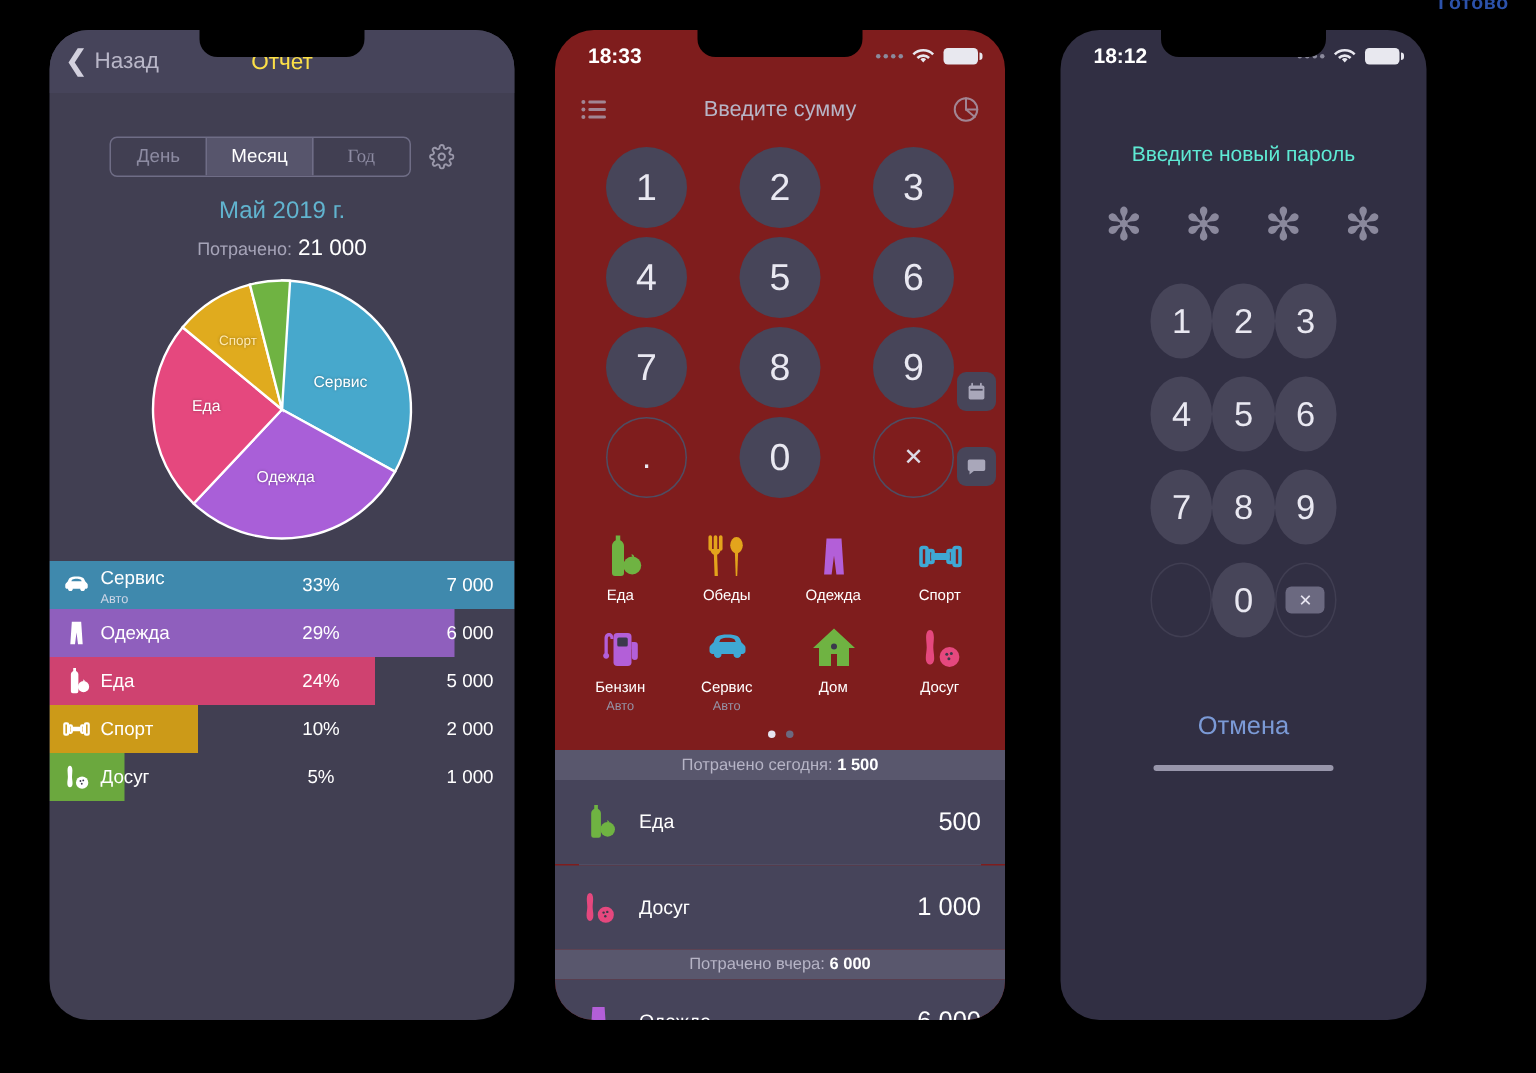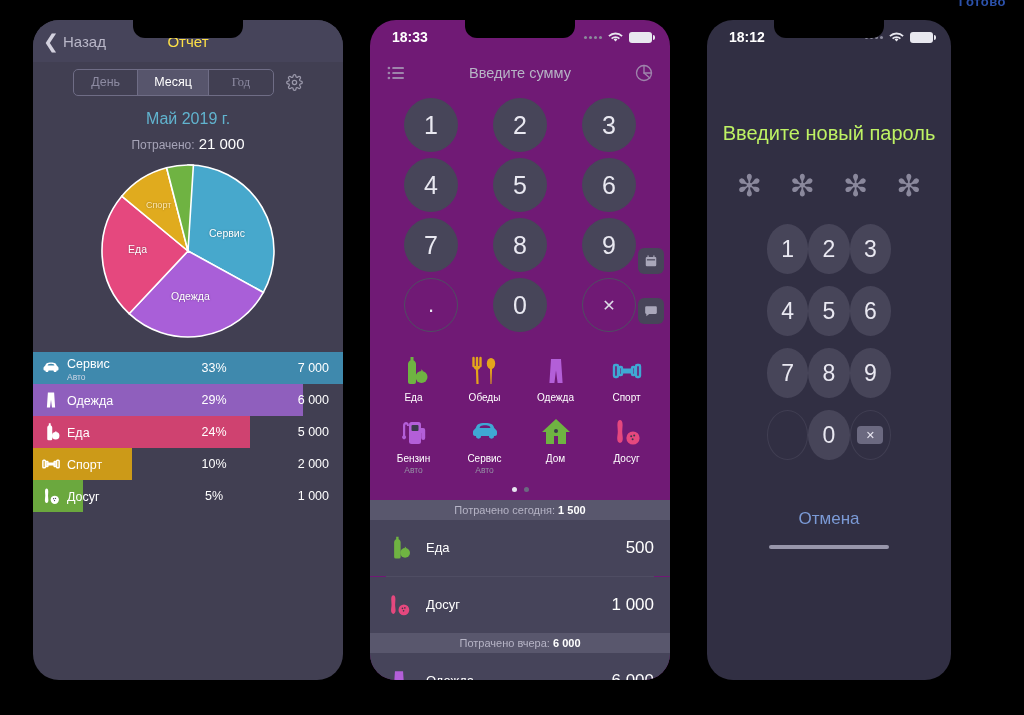--- a/index.html
+++ b/index.html
@@ -19,21 +19,21 @@
   }
 
   
   .phone {
     position: absolute;
     background: #3e3d4e;
     border-radius: 26px;
     overflow: hidden;
   }
   #phone1 { left: 33px;  top: 20px; width: 310px; height: 660px; background:#413f52; }
-  #phone2 { left: 370px; top: 20px; width: 300px; height: 660px; background:#701a75; }
+  #phone2 { left: 370px; top: 20px; width: 300px; height: 660px; background:#7f1d1d; }
   #phone3 { left: 707px; top: 20px; width: 244px; height: 660px; background:#312f43; }
 
   .notch {
     position: absolute; top: 0; left: 50%; transform: translateX(-50%);
     width: 110px; height: 18px; background: #000;
     border-bottom-left-radius: 12px; border-bottom-right-radius: 12px;
     z-index: 30;
   }
 
   
@@ -66,21 +66,21 @@
   }
   .nav-title { color:#fde047; font-size:15px; }
   .nav-back {
     position: absolute; left: 10px; top: 50%; transform: translateY(-50%);
     display:flex; align-items:center; gap:4px;
     color:#b9b7c8; font-size:15px; cursor:pointer;
   }
   .chev { font-size: 19px; line-height: 1; color:#d3d1de; font-weight:300; }
 
   
-  .segrow { display:flex; align-items:center; justify-content:center; gap:12px; margin-top:7px; }
+  .segrow { display:flex; align-items:center; justify-content:center; gap:12px; margin-top:29px; }
   .segctl {
     display:flex; border:1px solid #6f6d86; border-radius:5px; overflow:hidden;
   }
   .seg {
     padding: 5px 16px; font-size: 12.5px; color:#8d8ba2;
     border-right:1px solid #6f6d86; cursor:pointer; text-align:center; min-width:64px;
   }
   .seg:last-child { border-right: none; font-family: Liberation Serif, serif; }
   .seg.active { background:#57556c; color:#ffffff; }
   .gear { width:17px; height:17px; cursor:pointer; opacity:.75; }
@@ -160,21 +160,21 @@
     height:56px; display:flex; align-items:center; padding:0 16px;
     border-bottom:1px solid #45435700;
     background:#46445a;
   }
   .trow .caticon { width:26px; height:26px; margin-right:14px; }
   .tname { color:#ffffff; font-size:13px; flex:1; }
   .tval { color:#ffffff; font-size:17px; font-weight:300; }
   .tsep { height:1px; background:#4f4d63; margin:0 16px; }
 
   
-  .p3title { text-align:center; color:#bef264; font-size:20px; margin-top:68px; }
+  .p3title { text-align:center; color:#5eead4; font-size:14px; margin-top:40px; }
   .stars { display:flex; justify-content:center; gap:28px; margin-top:30px; }
   .star { color:#8a889c; font-size:30px; line-height:.7; }
   .keypad3 { margin-top:28px; padding:0 60px; }
   .keypad3 .krow { margin-bottom:12px; }
   .keypad3 .key { width:50px; height:50px; font-size:23px; background:#474559; }
   .keypad3 .key.blank { background:transparent; border:1px solid #403e52; }
   .keypad3 .key.del { background:transparent; border:1px solid #403e52; }
   .dtag {
     width:26px; height:18px; background:#6b6980; border-radius:4px;
     display:flex; align-items:center; justify-content:center;

